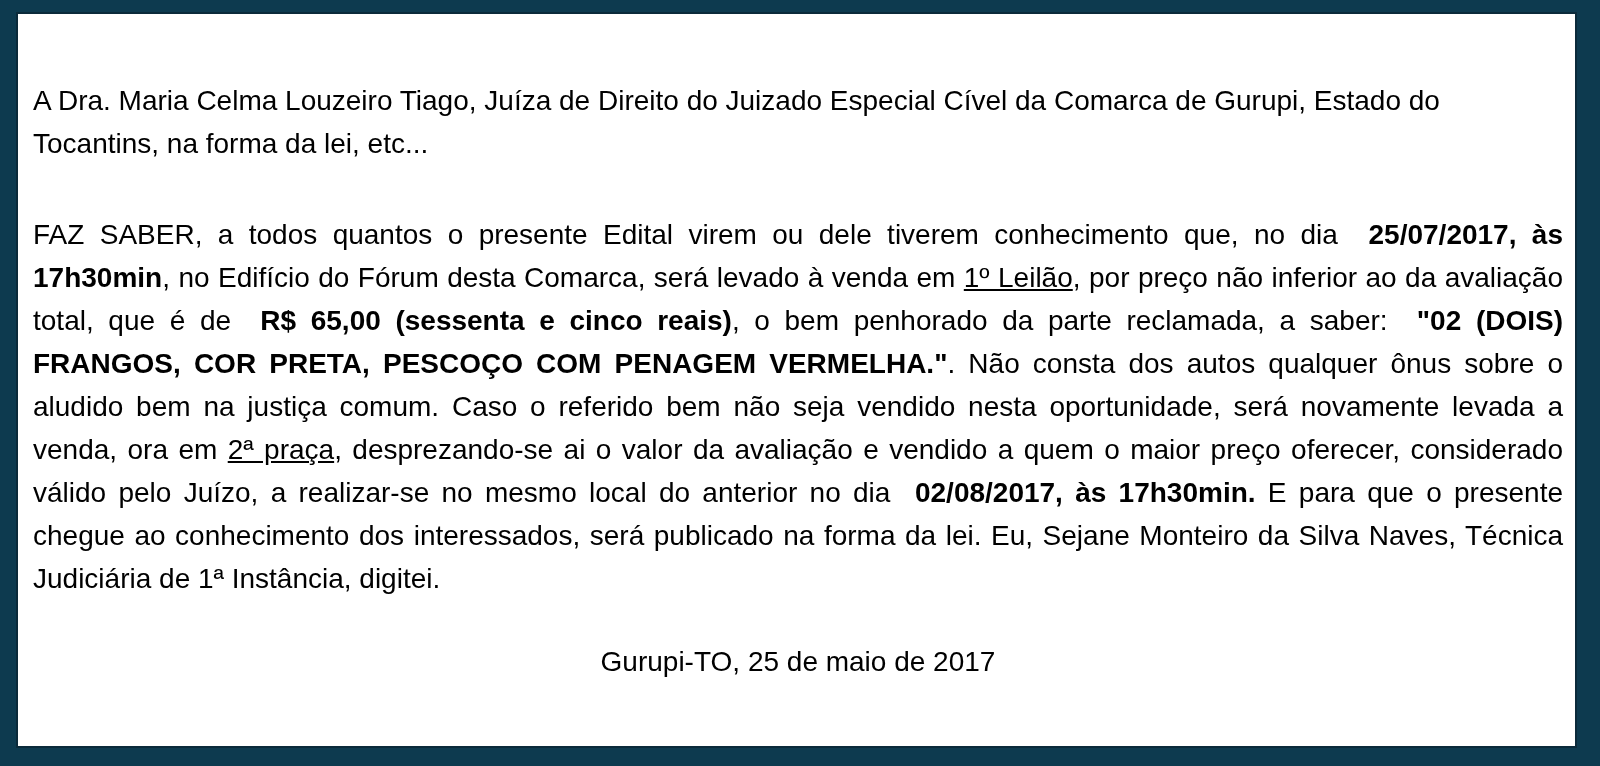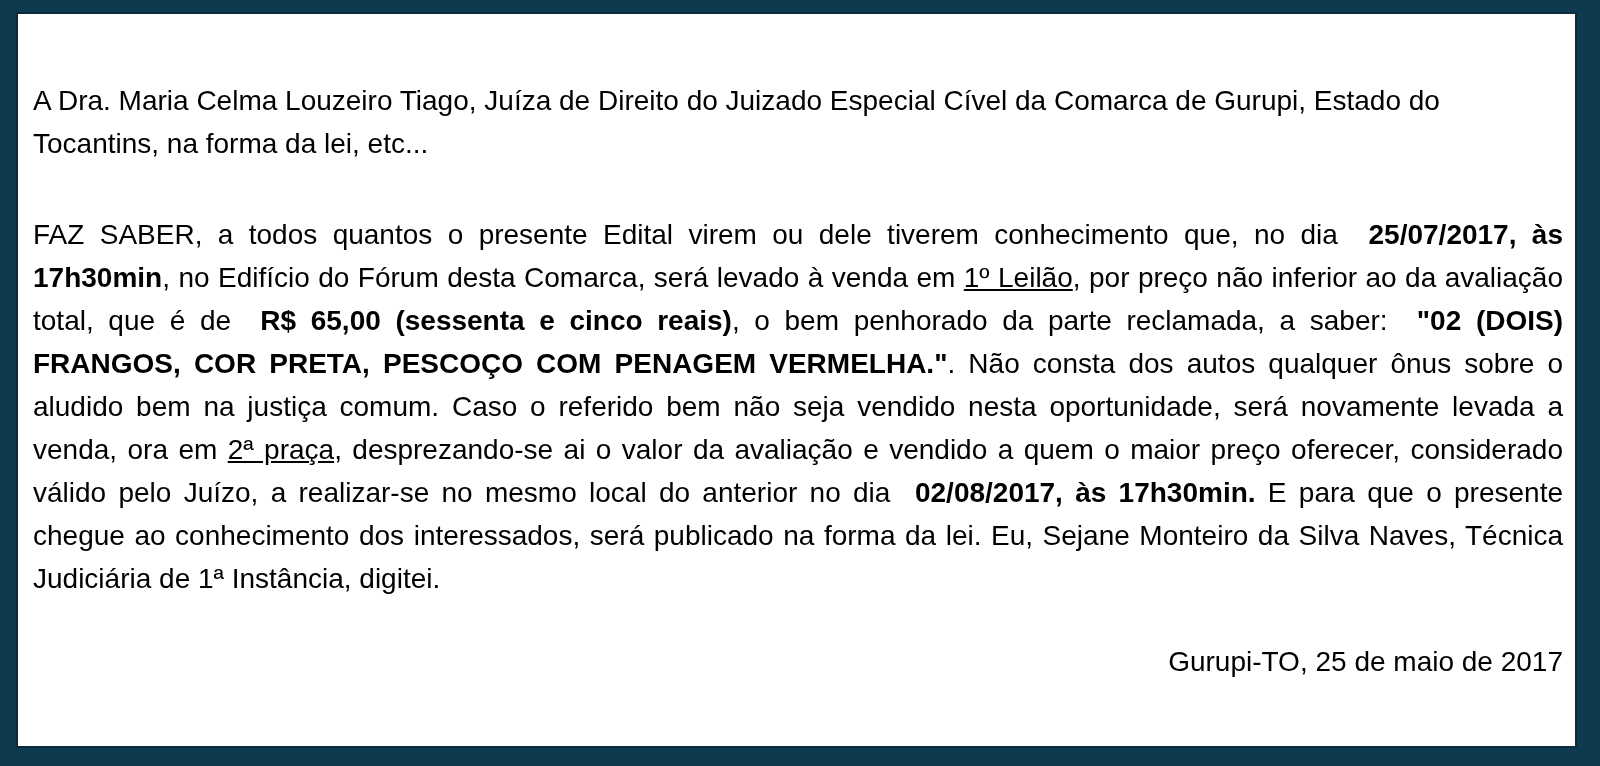--- a/index.html
+++ b/index.html
@@ -26,21 +26,21 @@
   }
   .content {
     padding: 65px 12px 0 15px;
     color: var(--ink);
     font-size: 28px;
     line-height: 43px;
   }
   .para { margin: 0; }
   .para-intro { text-align: left; margin-bottom: 10px; }
   .para-body { text-align: justify; margin-bottom: 40px; margin-top: 48px; }
-  .para-dateline { text-align: right; }
+  .para-dateline { text-align: center; }
   .b { font-weight: bold; }
   .u { text-decoration: underline; }
 </style>
 </head>
 <body>
 
 <div class="sheet">
   <div class="content">
     <p class="para para-intro">A Dra. Maria Celma Louzeiro Tiago, Juíza de Direito do Juizado Especial Cível da Comarca de Gurupi, Estado do Tocantins, na forma da lei, etc...</p>
     <p class="para para-body"><span>FAZ SABER, a todos quantos o presente Edital virem ou dele tiverem conhecimento que, no dia &nbsp;</span><span class="b">25/07/2017, às 17h30min</span><span>, no Edifício do Fórum desta Comarca, será levado à venda em </span><span class="u">1º Leilão</span><span>, por preço não inferior ao da avaliação total, que é de &nbsp;</span><span class="b">R$ 65,00 (sessenta e cinco reais)</span><span>, o bem penhorado da parte reclamada, a saber: &nbsp;</span><span class="b">"02 (DOIS) FRANGOS, COR PRETA, PESCOÇO COM PENAGEM VERMELHA."</span><span>. Não consta dos autos qualquer ônus sobre o aludido bem na justiça comum. Caso o referido bem não seja vendido nesta oportunidade, será novamente levada a venda, ora em </span><span class="u">2ª praça</span><span>, desprezando-se ai o valor da avaliação e vendido a quem o maior preço oferecer, considerado válido pelo Juízo, a realizar-se no mesmo local do anterior no dia &nbsp;</span><span class="b">02/08/2017, às 17h30min.</span><span> E para que o presente chegue ao conhecimento dos interessados, será publicado na forma da lei. Eu, Sejane Monteiro da Silva Naves, Técnica Judiciária de 1ª Instância, digitei.</span></p>

